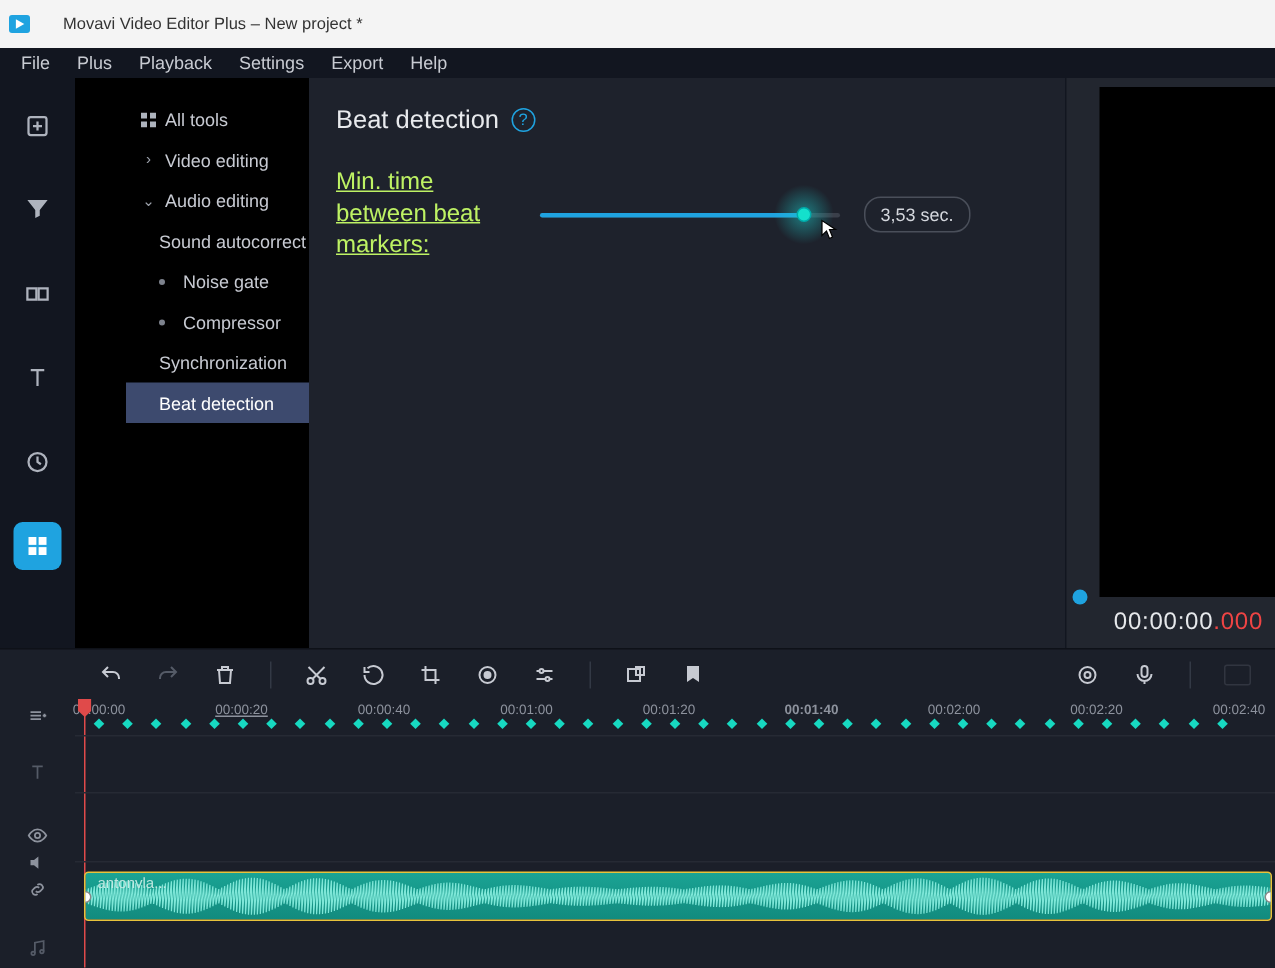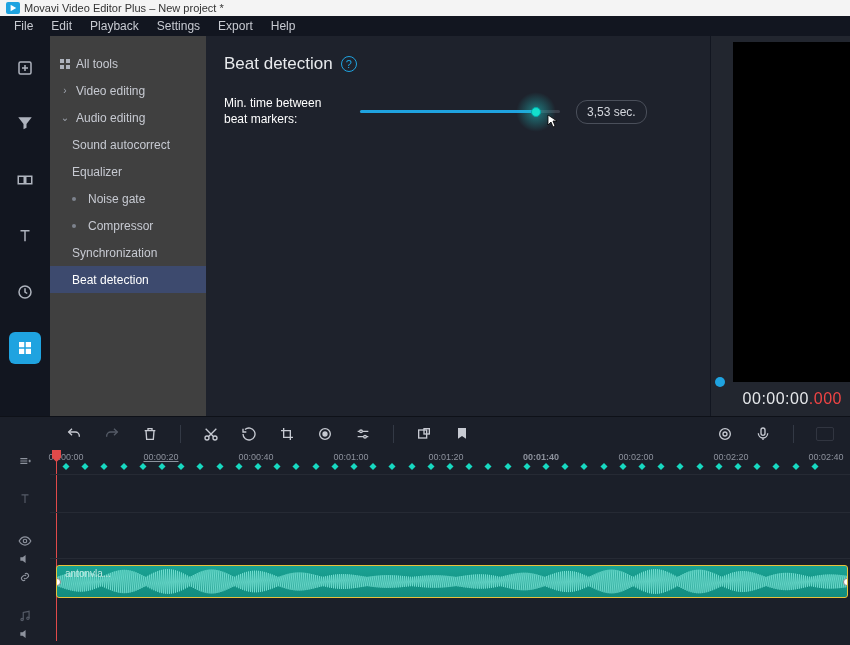--- a/index.html
+++ b/index.html
@@ -1,42 +1,42 @@
 <!DOCTYPE html>
 <html><head>
 <meta charset="utf-8">
 <style>
   * { margin: 0; padding: 0; box-sizing: border-box; font-family: -apple-system, "Segoe UI", Arial, sans-serif; }
   html, body { width: 850px; height: 645px; overflow: hidden; background: #1b1f29; color: #cfd3da; }
   
-  .titlebar { height: 16px; background: #f4f4f4; color: #333; font-size: 11px; display: flex; align-items: center; padding: 0 6px; gap: 4px; }
+  .titlebar { height: 32px; background: #f4f4f4; color: #333; font-size: 11px; display: flex; align-items: center; padding: 0 6px; gap: 22px; }
   .titlebar .badge { width: 14px; height: 12px; background: #1fa3e0; border-radius: 2px; display: flex; align-items: center; justify-content: center; }
   .titlebar .badge svg { width: 8px; height: 8px; }
   
   .menubar { height: 20px; background: #121620; display: flex; align-items: center; gap: 18px; padding: 0 14px; font-size: 12px; color: #c8cbd2; }
   .menubar span { cursor: pointer; }
   
   .main { display: flex; height: 380px; }
   .iconstrip { width: 50px; background: #121620; display: flex; flex-direction: column; align-items: center; padding-top: 16px; gap: 24px; }
   .iconstrip .ic { width: 32px; height: 32px; display: flex; align-items: center; justify-content: center; border-radius: 6px; color: #aeb3bd; }
   .iconstrip .ic.active { background: #1fa3e0; color: #fff; }
   .iconstrip svg { width: 18px; height: 18px; }
   
-  .sidebar { width: 156px; background: #404040; font-size: 12px; padding-top: 14px; }
+  .sidebar { width: 156px; background: #000000; font-size: 12px; padding-top: 14px; padding-left: 34px; }
   .sidebar .row { height: 27px; display: flex; align-items: center; padding-left: 10px; gap: 6px; cursor: pointer; color: #c7cad2; }
   .sidebar .row.child { padding-left: 22px; }
   .sidebar .row.selected { background: #3d4a6e; color: #fff; }
   .sidebar .dot { width: 4px; height: 4px; border-radius: 50%; background: #7d828d; margin-right: 6px; }
   .sidebar .chev { width: 10px; text-align: center; font-size: 10px; color: #9ea3ad; }
   
   .panel { flex: 1; background: #1e222c; padding: 18px 18px; position: relative; max-width: 504px; }
   .panel-title { font-size: 17px; color: #e8eaed; display: flex; align-items: center; gap: 8px; }
   .help-circle { width: 16px; height: 16px; border: 1.5px solid #1fa3e0; border-radius: 50%; color: #1fa3e0; font-size: 11px; display: flex; align-items: center; justify-content: center; }
   .slider-row { margin-top: 22px; display: flex; align-items: center; gap: 16px; }
-  .slider-label { font-size: 12px; color: #ffffff; width: 120px; line-height: 1.3; }
+  .slider-label { font-size: 16px; color: #bef264; width: 120px; line-height: 1.3; text-decoration: underline; }
   .slider-track { position: relative; width: 200px; height: 3px; }
   .slider-track .bar-bg { position: absolute; inset: 0; background: #3a3f4a; border-radius: 2px; }
   .slider-track .bar-fill { position: absolute; left: 0; top: 0; bottom: 0; width: 88%; background: #1fa3e0; border-radius: 2px; }
   .slider-thumb { position: absolute; left: 88%; top: 50%; width: 24px; height: 24px; margin: -12px 0 0 -12px; }
   .slider-thumb .glow { position: absolute; inset: -8px; border-radius: 50%; background: radial-gradient(circle, rgba(31,200,200,0.55), rgba(31,200,200,0) 70%); }
   .slider-thumb .knob { position: absolute; left: 50%; top: 50%; width: 10px; height: 10px; margin: -5px 0 0 -5px; background: #14e0cc; border-radius: 50%; border: 1px solid #0aa; }
   .cursor-arrow { position: absolute; left: 95%; top: 60%; }
   .slider-value { font-size: 12px; color: #d4d7dd; padding: 4px 10px; border: 1px solid #4a4f5a; border-radius: 11px; }
   
   .preview { width: 140px; background: #22262f; position: relative; border-left: 1px solid #121620; }
@@ -78,21 +78,21 @@
   <span class="badge">
     <svg viewBox="0 0 10 10">
         <polygon points="2,1 9,5 2,9" fill="#fff"></polygon>
       </svg>
   </span>
   <span>Movavi Video Editor Plus – New project *</span>
 </div>
 
 <div class="menubar">
   <span>File</span>
-  <span>Edit</span>
+  <span>Plus</span>
   <span>Playback</span>
   <span>Settings</span>
   <span>Export</span>
   <span>Help</span>
 </div>
 
 <div class="main">
 
   <div class="iconstrip">
     <div class="ic">
@@ -146,23 +146,20 @@
     <div class="row">
       <span class="chev">›</span>
       <span>Video editing</span>
     </div>
     <div class="row">
       <span class="chev">⌄</span>
       <span>Audio editing</span>
     </div>
     <div class="row child">
         <span>Sound autocorrect</span>
-      </div>
-    <div class="row child">
-        <span>Equalizer</span>
       </div>
     <div class="row child">
         <span class="dot"></span>
         <span>Noise gate</span>
       </div>
     <div class="row child">
         <span class="dot"></span>
         <span>Compressor</span>
       </div>
     <div class="row child">

